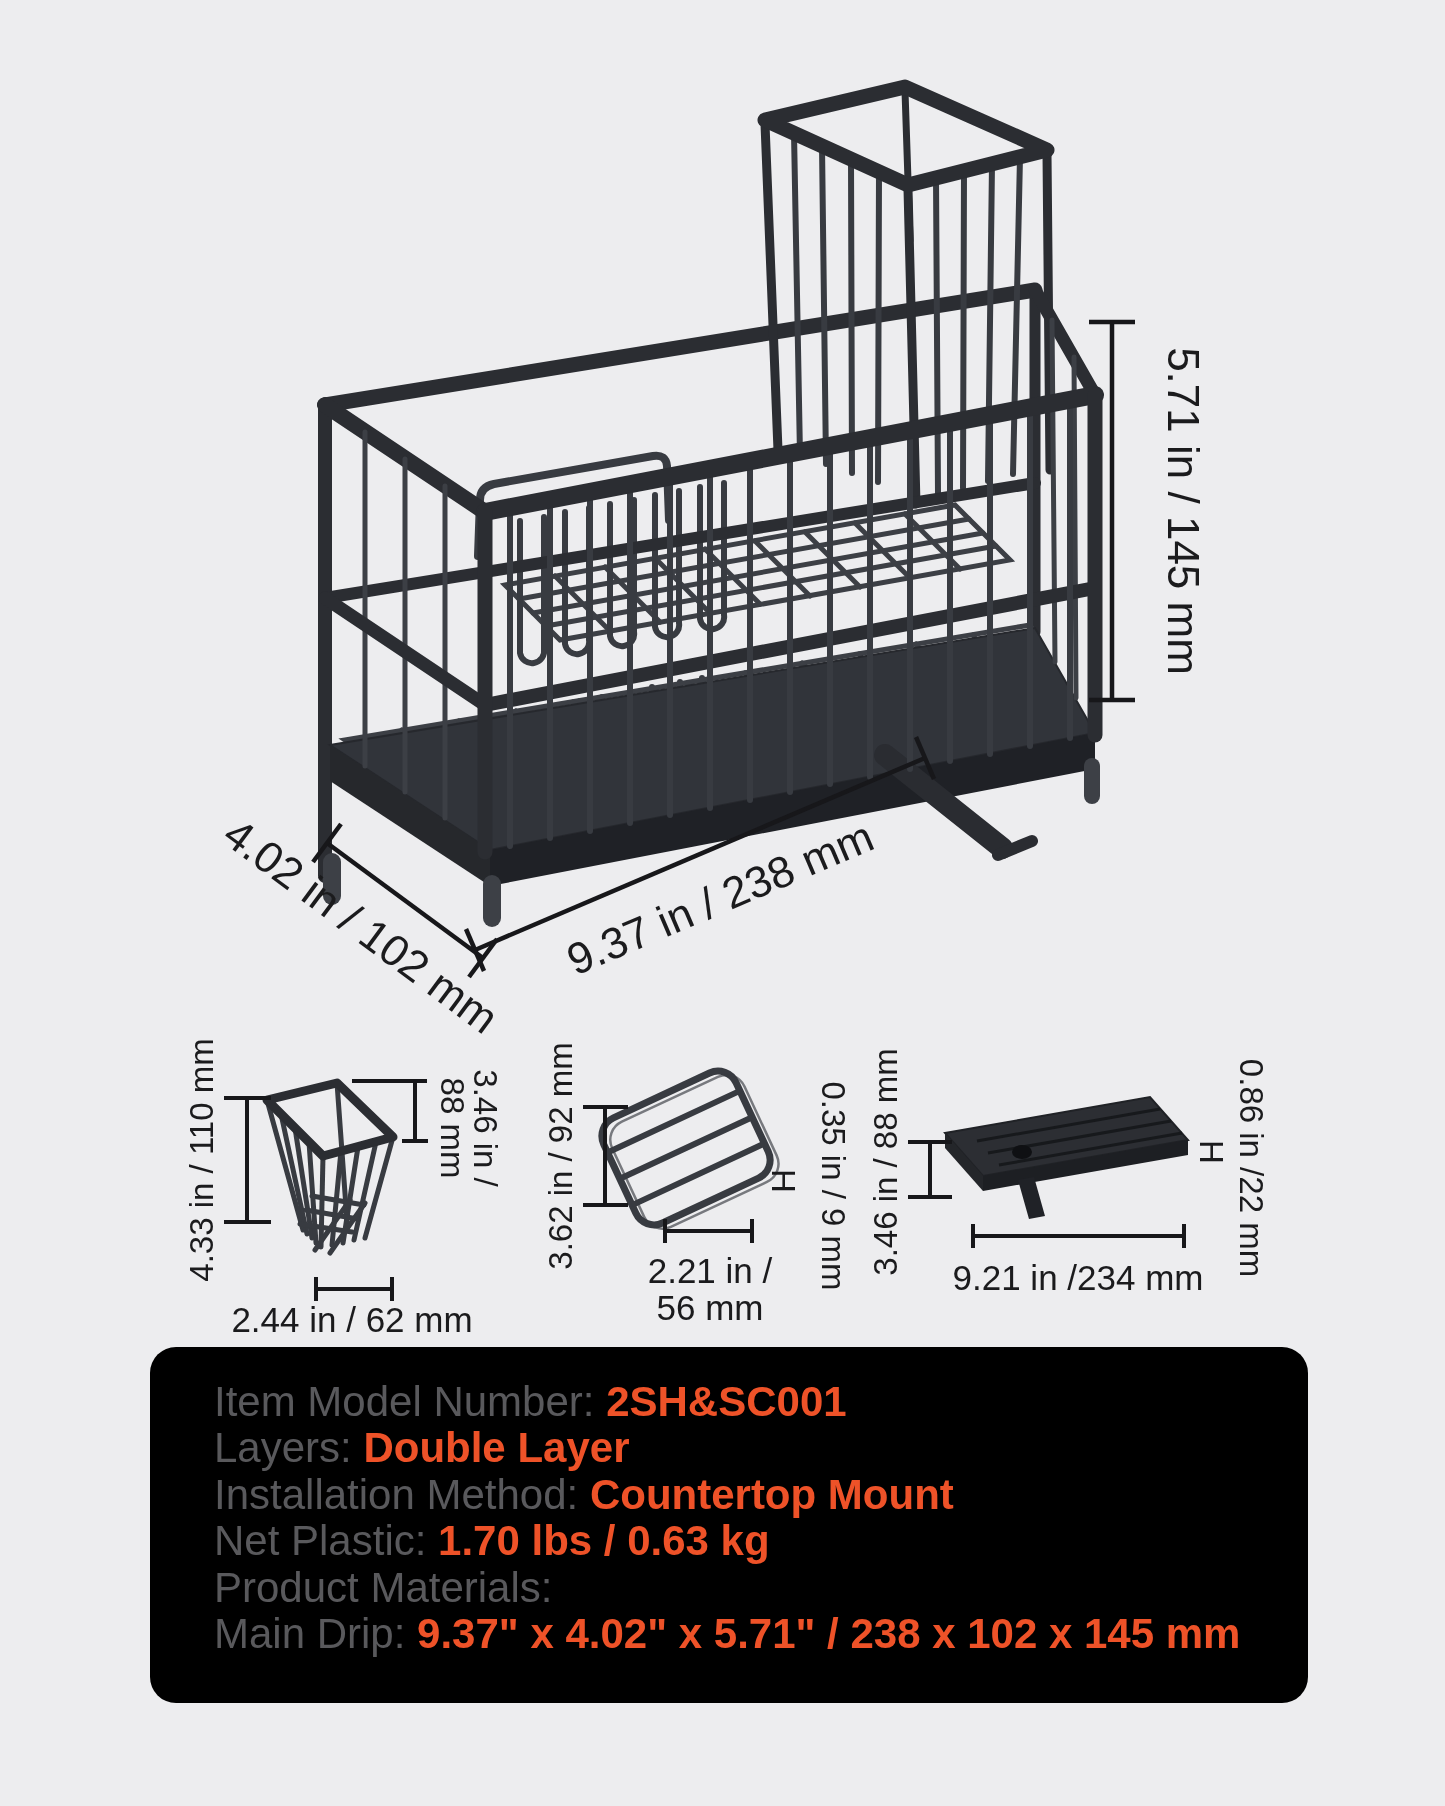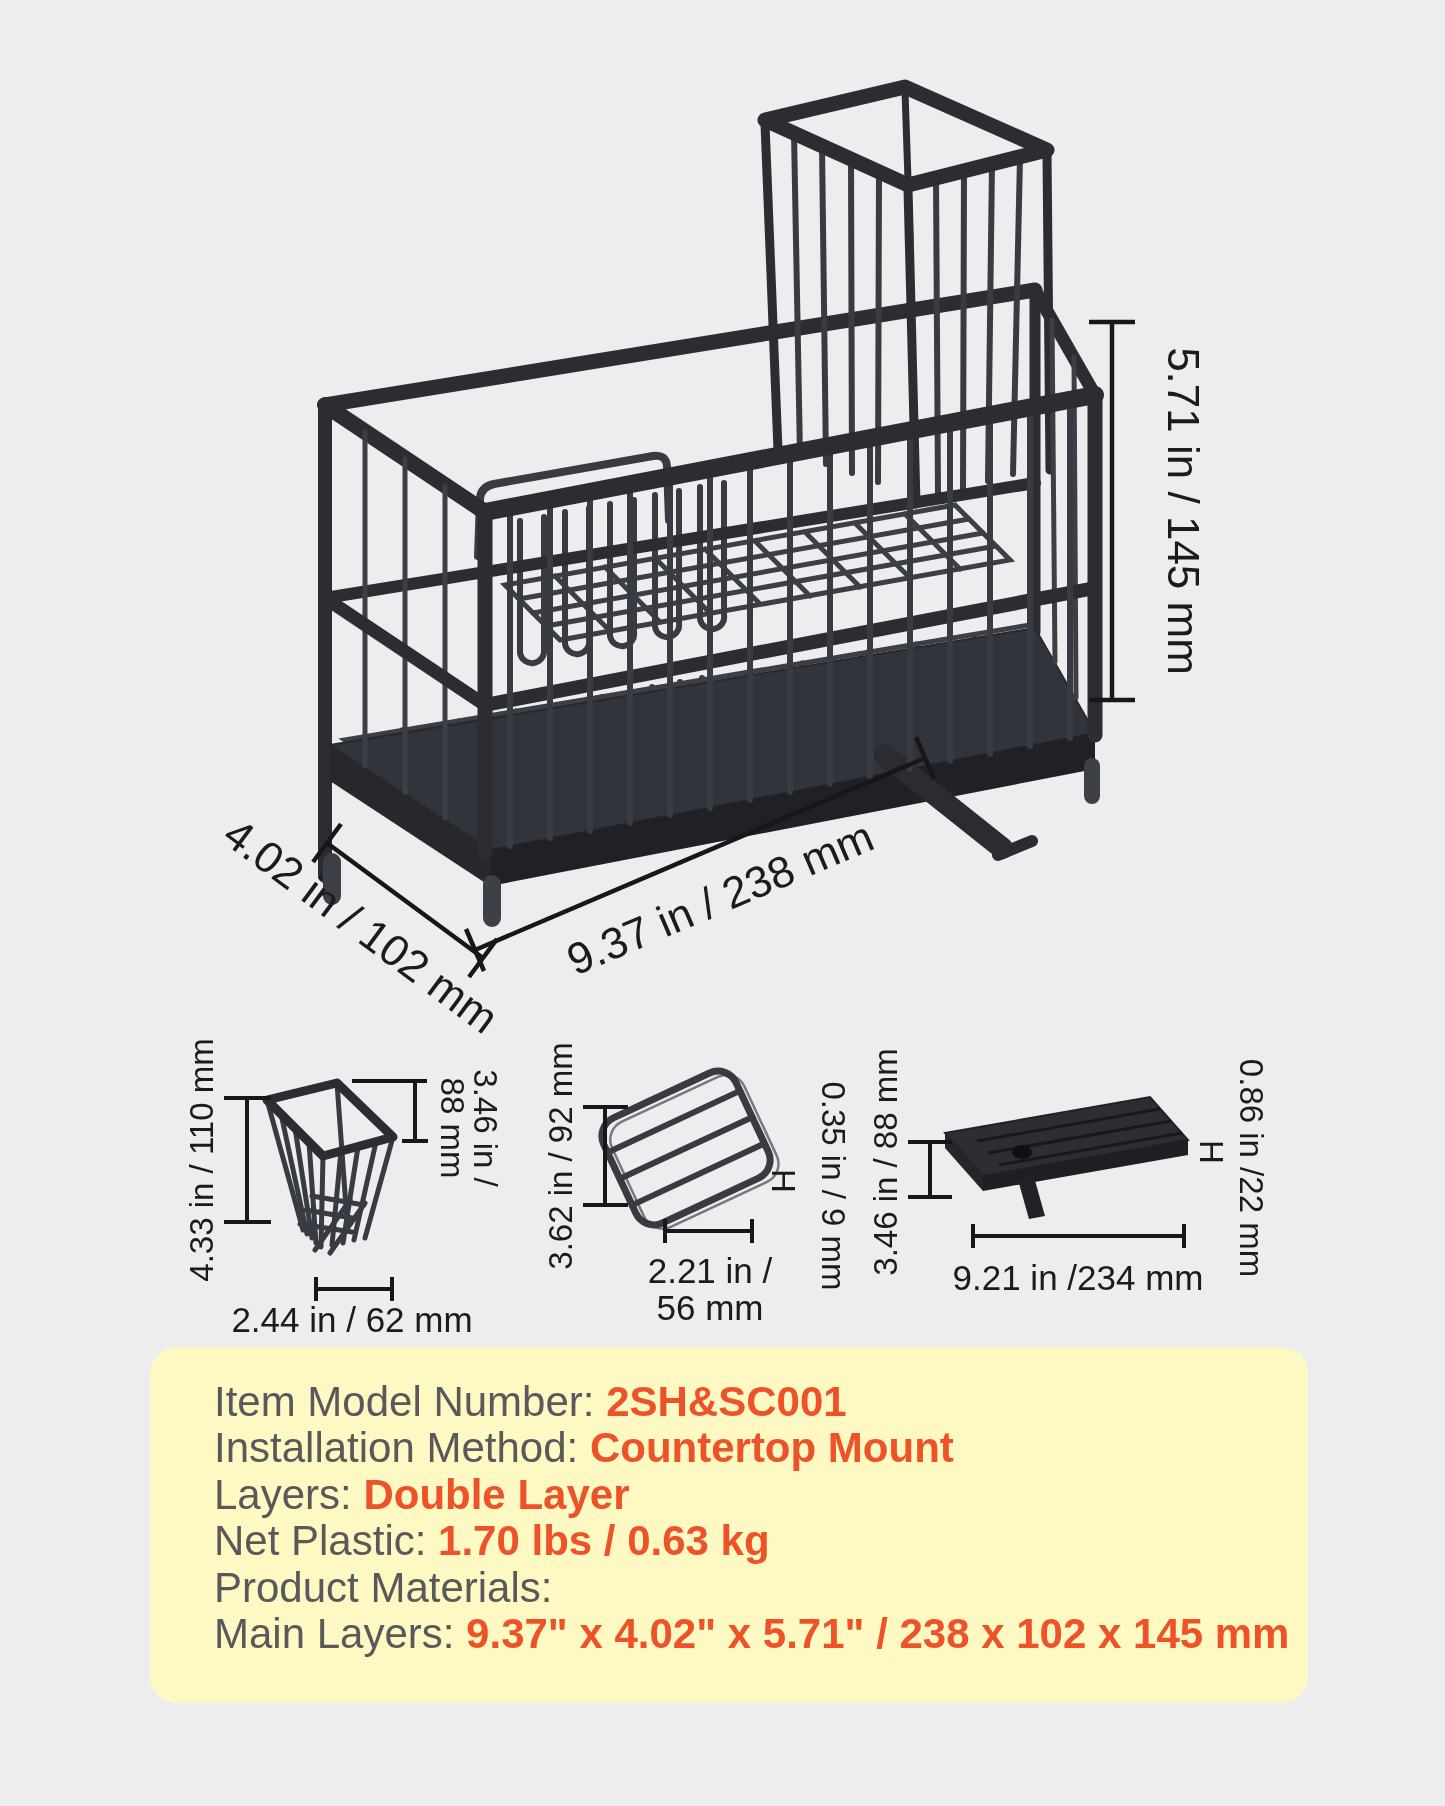--- a/index.html
+++ b/index.html
@@ -8,21 +8,21 @@
   .figure-svg{position:absolute;left:0;top:0;}
   .dim-line{stroke:#17171a;stroke-width:4.5;fill:none;}
   .dim-line-sm{stroke:#17171a;stroke-width:4;fill:none;}
   .dim-text{fill:#1b1b1d;font-size:44px;font-family:"Liberation Sans",sans-serif;}
   .dim-text-sm{fill:#1b1b1d;font-size:33px;font-family:"Liberation Sans",sans-serif;}
   .dim-text-bm{fill:#1b1b1d;font-size:35px;font-family:"Liberation Sans",sans-serif;}
   .wire{stroke:#383b41;fill:none;stroke-linecap:round;}
   .wire-thin{stroke:#3c3f45;fill:none;stroke-linecap:round;}
   .frame{stroke:#2b2d32;fill:none;stroke-linecap:round;stroke-linejoin:round;}
   .spec-panel{position:absolute;left:150px;top:1347px;width:1158px;height:356px;
-    background:#fef9c3;border-radius:26px;}
+    background:#000000;border-radius:26px;}
   .spec-rows{padding:32px 40px 0 64px;}
   .spec-row{font-size:42px;line-height:46.4px;white-space:nowrap;}
   .spec-label{color:#59595C;}
   .spec-value{color:#EE5228;font-weight:bold;}
 </style>
 </head>
 <body>
 
 <div class="screen">
 
@@ -283,30 +283,30 @@
   </g>
 
 </svg>
 
   <div class="spec-panel">
     <div class="spec-rows">
       <div class="spec-row">
         <span class="spec-label">Item Model Number: </span><span class="spec-value">2SH&amp;SC001</span>
       </div>
       <div class="spec-row">
+        <span class="spec-label">Layers: </span><span class="spec-value">Double Layer</span>
+      </div>
+      <div class="spec-row">
         <span class="spec-label">Installation Method: </span><span class="spec-value">Countertop Mount</span>
       </div>
       <div class="spec-row">
-        <span class="spec-label">Layers: </span><span class="spec-value">Double Layer</span>
-      </div>
-      <div class="spec-row">
         <span class="spec-label">Net Plastic: </span><span class="spec-value">1.70 lbs / 0.63 kg</span>
       </div>
       <div class="spec-row">
         <span class="spec-label">Product Materials:</span><span class="spec-value"></span>
       </div>
       <div class="spec-row">
-        <span class="spec-label">Main Layers: </span><span class="spec-value">9.37" x 4.02" x 5.71" / 238 x 102 x 145 mm</span>
+        <span class="spec-label">Main Drip: </span><span class="spec-value">9.37" x 4.02" x 5.71" / 238 x 102 x 145 mm</span>
       </div>
     </div>
   </div>
 
 </div>
 
 </body></html>

